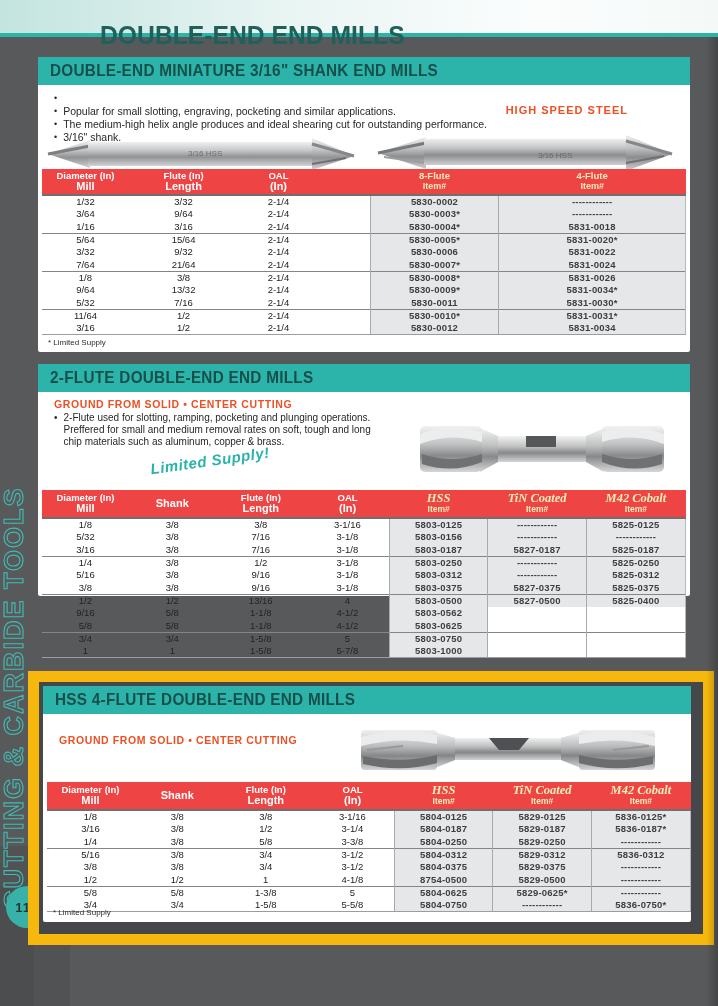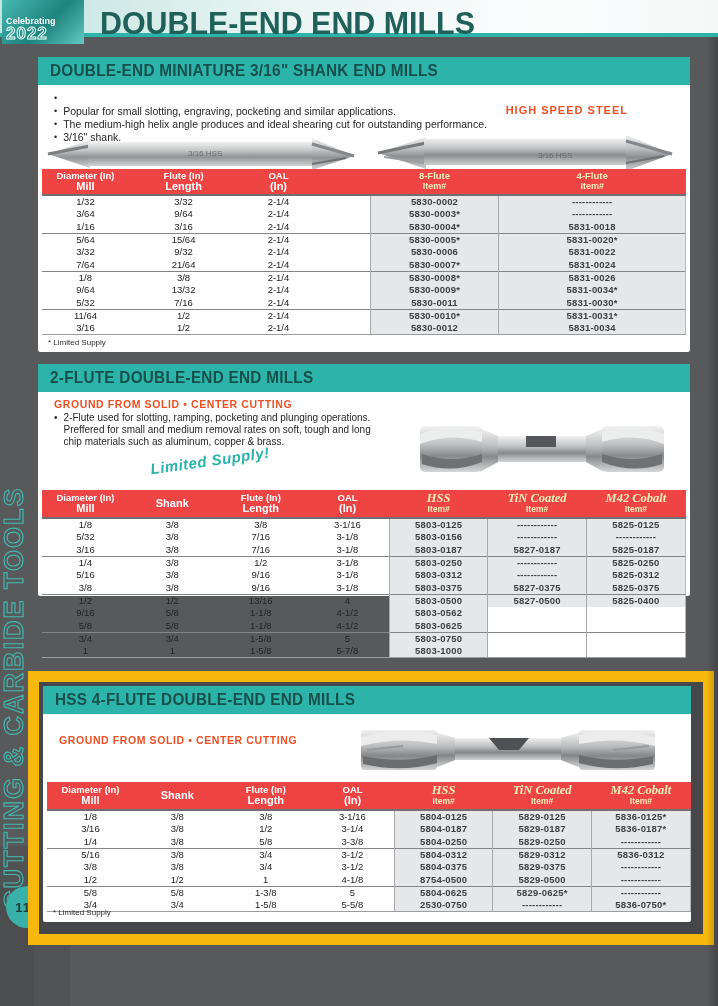--- a/index.html
+++ b/index.html
@@ -9,21 +9,21 @@
   
   .header-band{position:absolute;top:0;left:0;width:718px;height:33px;
     background:linear-gradient(90deg,#c3e4e0 0%,#e9f5f3 40%,#fbfdfd 75%,#f4f9f8 100%);}
   .header-rule{position:absolute;top:33px;left:0;width:718px;height:4px;background:#2cb4ab;}
   .logo{position:absolute;top:0;left:2px;width:82px;height:44px;z-index:6;
     background:linear-gradient(135deg,#46b9b1 0%,#1e837d 55%,#63c8c1 100%);
     display:flex;flex-direction:column;justify-content:flex-end;align-items:flex-start;
     padding:2px 4px;box-sizing:border-box;}
   .logo .l1{color:#fff;font-size:9px;font-weight:bold;line-height:9px;}
   .logo .l2{color:transparent;-webkit-text-stroke:1px #eafffd;font-size:17px;font-weight:bold;line-height:16px;letter-spacing:1px;}
-  .page-title{position:absolute;left:100px;top:5px;margin:0;font-size:32px;font-weight:bold;
+  .page-title{position:absolute;left:100px;top:20px;margin:0;font-size:26px;font-weight:bold;
     color:#20605b;letter-spacing:0px;white-space:nowrap;}
   .page-title span{display:inline-block;transform:scaleX(.95);transform-origin:left center;}
 
   
   .sidebar-text{position:absolute;left:-1px;top:380px;height:530px;width:36px;z-index:2;
     writing-mode:vertical-rl;transform:rotate(180deg);
     font-size:27px;font-weight:bold;letter-spacing:2px;
     color:transparent;-webkit-text-stroke:1.1px #41bdb4;white-space:nowrap;}
   .sil-a{position:absolute;left:0;bottom:0;width:70px;height:160px;background:#515254;z-index:1;}
   .sil-b{position:absolute;left:0;bottom:0;width:34px;height:120px;background:#4c4d4f;z-index:1;}
@@ -77,24 +77,20 @@
     border:11px solid #f6b80d;background:#46474a;padding:4px;box-sizing:content-box;}
   #panel3{position:relative;width:648px;height:236px;background:#fff;border-radius:2px;}
 </style>
 </head>
 <body>
 
 <div id="page">
 
   <div class="header-band"></div>
   <div class="header-rule"></div>
-  <div class="logo">
-    <div class="l1">Celebrating</div>
-    <div class="l2">2022</div>
-  </div>
   <h1 class="page-title"><span>DOUBLE-END END MILLS</span></h1>
 
   <div class="sil-a"></div>
   <div class="sil-b"></div>
   <div class="sidebar-text">CUTTING &amp; CARBIDE TOOLS</div>
   <div class="page-badge">111</div>
   <div class="right-shade"></div>
 
   <div class="panel" id="panel1">
     <div class="sec-header">
@@ -604,21 +600,21 @@
                 <td>5</td>
                 <td class="item">5804-0625</td>
                 <td class="item">5829-0625*</td>
                 <td class="item">------------</td>
               </tr>
               <tr>
                 <td>3/4</td>
                 <td>3/4</td>
                 <td>1-5/8</td>
                 <td>5-5/8</td>
-                <td class="item">2530-0750</td>
+                <td class="item">5804-0750</td>
                 <td class="item">------------</td>
                 <td class="item">5836-0750*</td>
               </tr>
             </tbody>
           </table>
       </div>
       <div class="footnote" style="top:222px">* Limited Supply</div>
     </div>
   </div>
 

